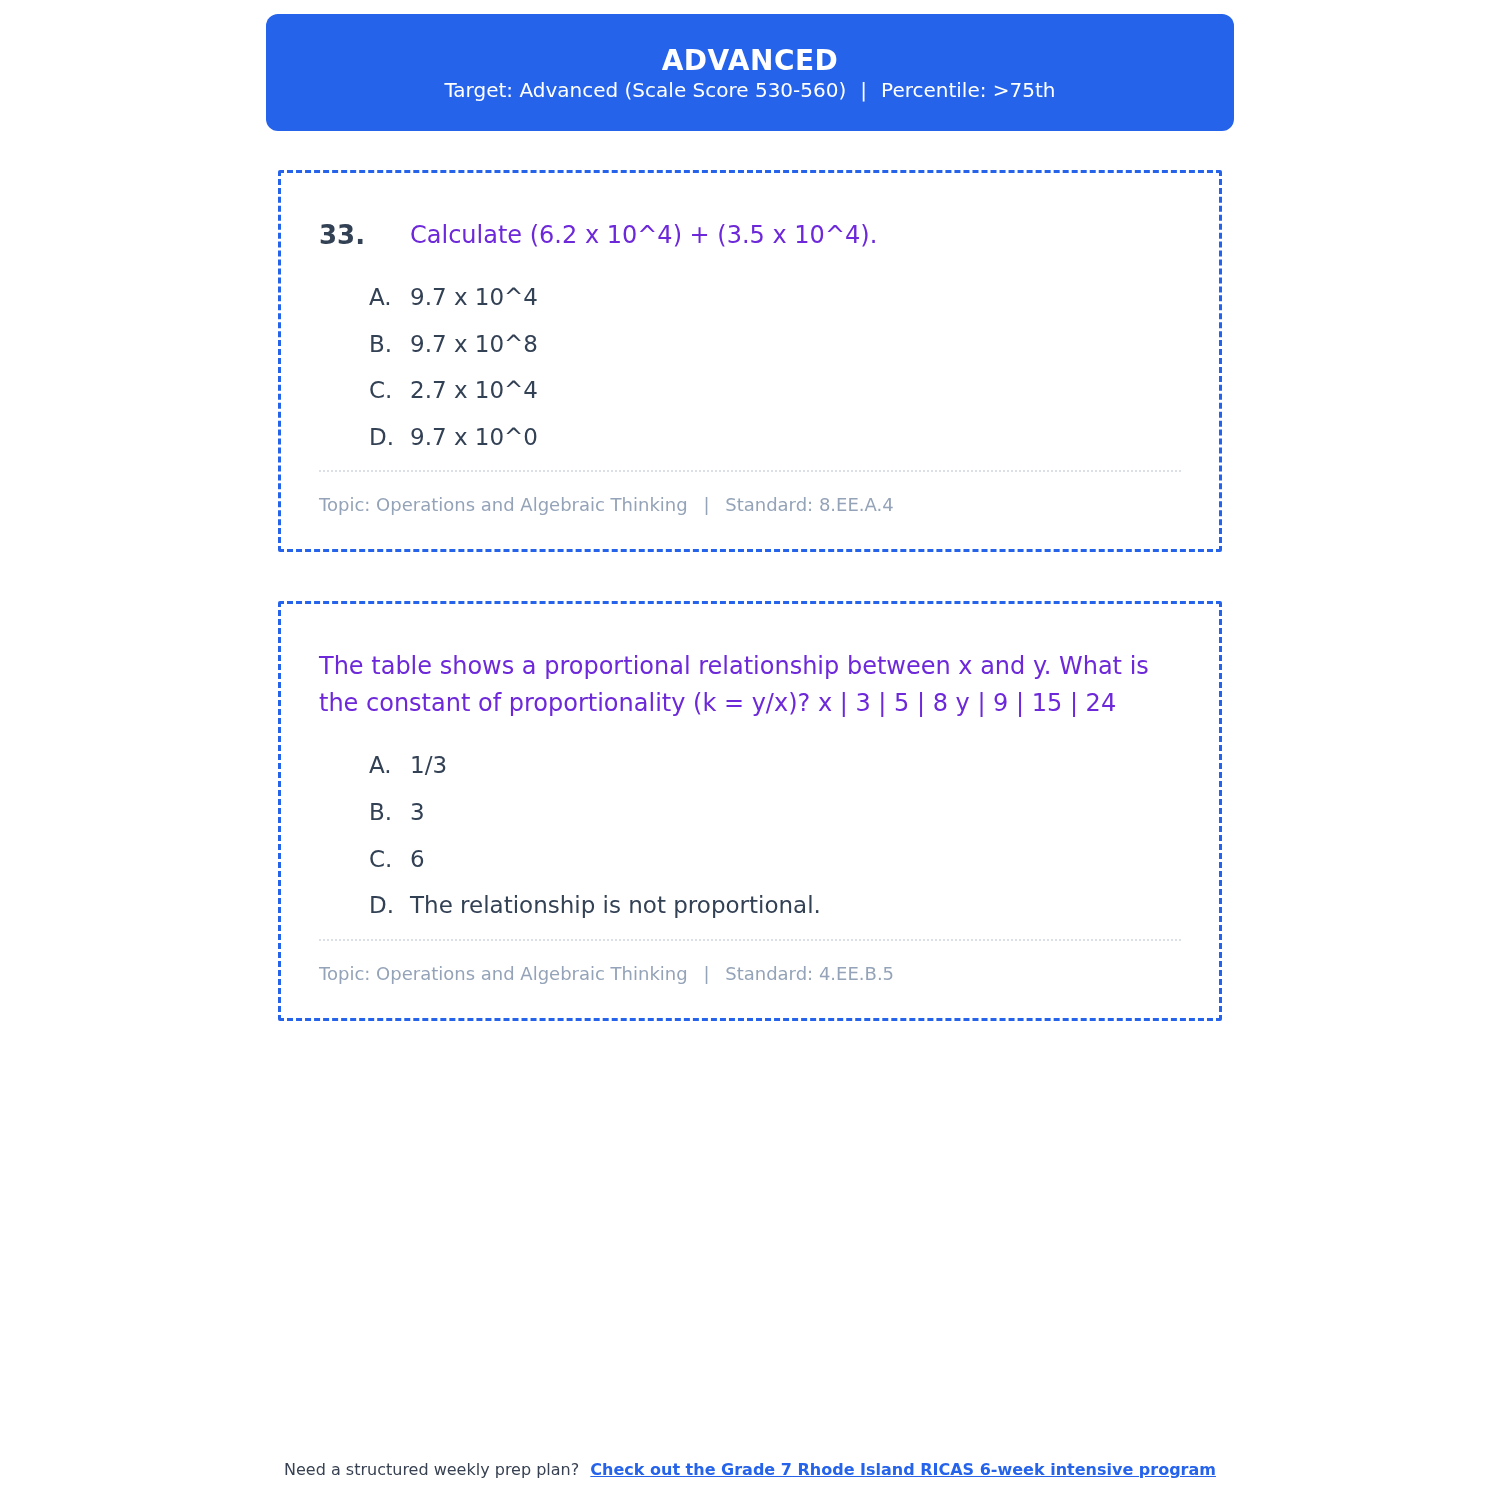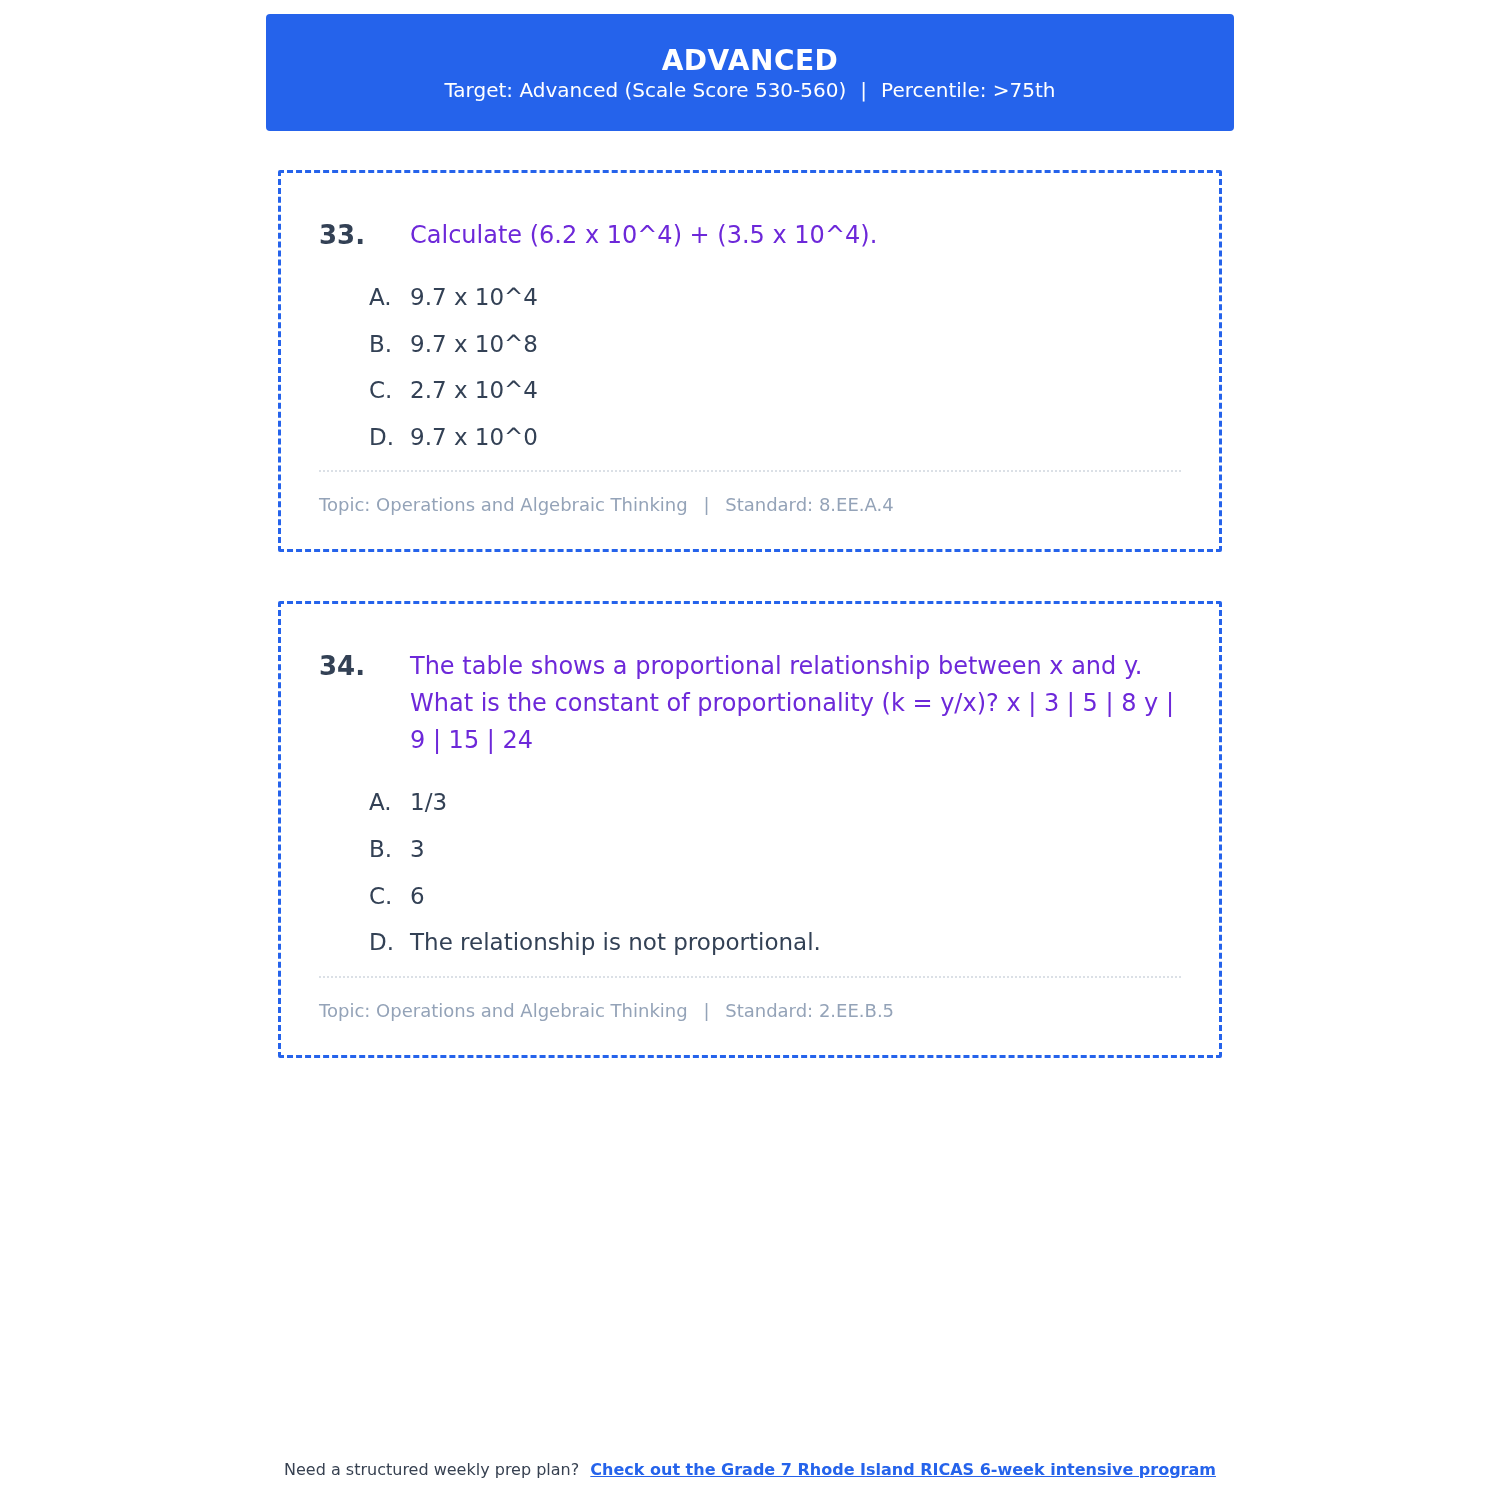--- a/index.html
+++ b/index.html
@@ -15,21 +15,21 @@
     background: #ffffff;
     overflow: hidden;
   }
 
   
   .banner {
     width: 968px;
     height: 117px;
     margin: 14px auto 0 auto;
     background: #2563eb;
-    border-radius: 4px;
+    border-radius: 12px;
     display: flex;
     flex-direction: column;
     align-items: center;
     justify-content: center;
     color: #ffffff;
   }
   .banner-title {
     font-size: 28px;
     font-weight: bold;
     letter-spacing: 0.5px;
@@ -149,21 +149,20 @@
     <div class="divider"></div>
     <div class="meta">
       <span>Topic: Operations and Algebraic Thinking</span>
       <span class="meta-sep">|</span>
       <span>Standard: 8.EE.A.4</span>
     </div>
   </section>
 
   <section class="question-card">
     <div class="q-row">
-      <div class="q-number">34.</div>
       <div class="q-text">The table shows a proportional relationship between x and y. What is the constant of proportionality (k = y/x)? x | 3 | 5 | 8 y | 9 | 15 | 24</div>
     </div>
     <div class="options">
       <div class="option">
         <span class="opt-letter">A.</span>
         <span class="opt-text">1/3</span>
       </div>
       <div class="option">
         <span class="opt-letter">B.</span>
         <span class="opt-text">3</span>
@@ -174,21 +173,21 @@
       </div>
       <div class="option">
         <span class="opt-letter">D.</span>
         <span class="opt-text">The relationship is not proportional.</span>
       </div>
     </div>
     <div class="divider"></div>
     <div class="meta">
       <span>Topic: Operations and Algebraic Thinking</span>
       <span class="meta-sep">|</span>
-      <span>Standard: 2.EE.B.5</span>
+      <span>Standard: 4.EE.B.5</span>
     </div>
   </section>
 
   <div class="footer">
     <span>Need a structured weekly prep plan?</span>
     <a href="#" class="footer-link">Check out the Grade 7 Rhode Island RICAS 6-week intensive program</a>
   </div>
 
 </div>
 

